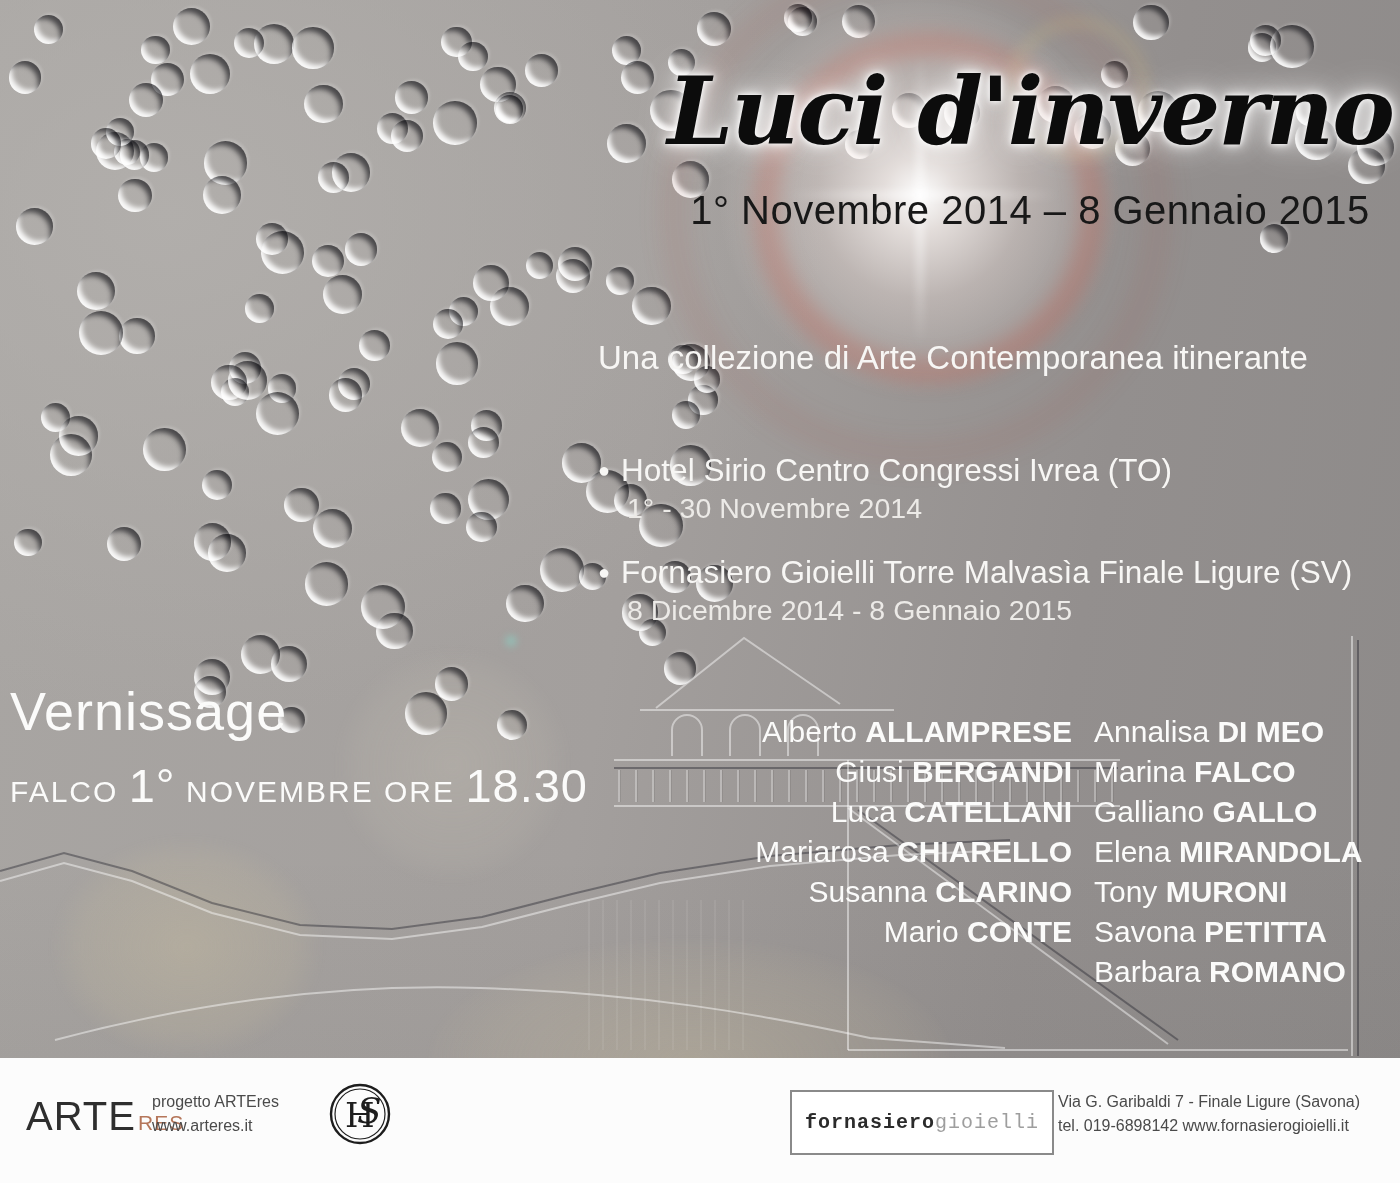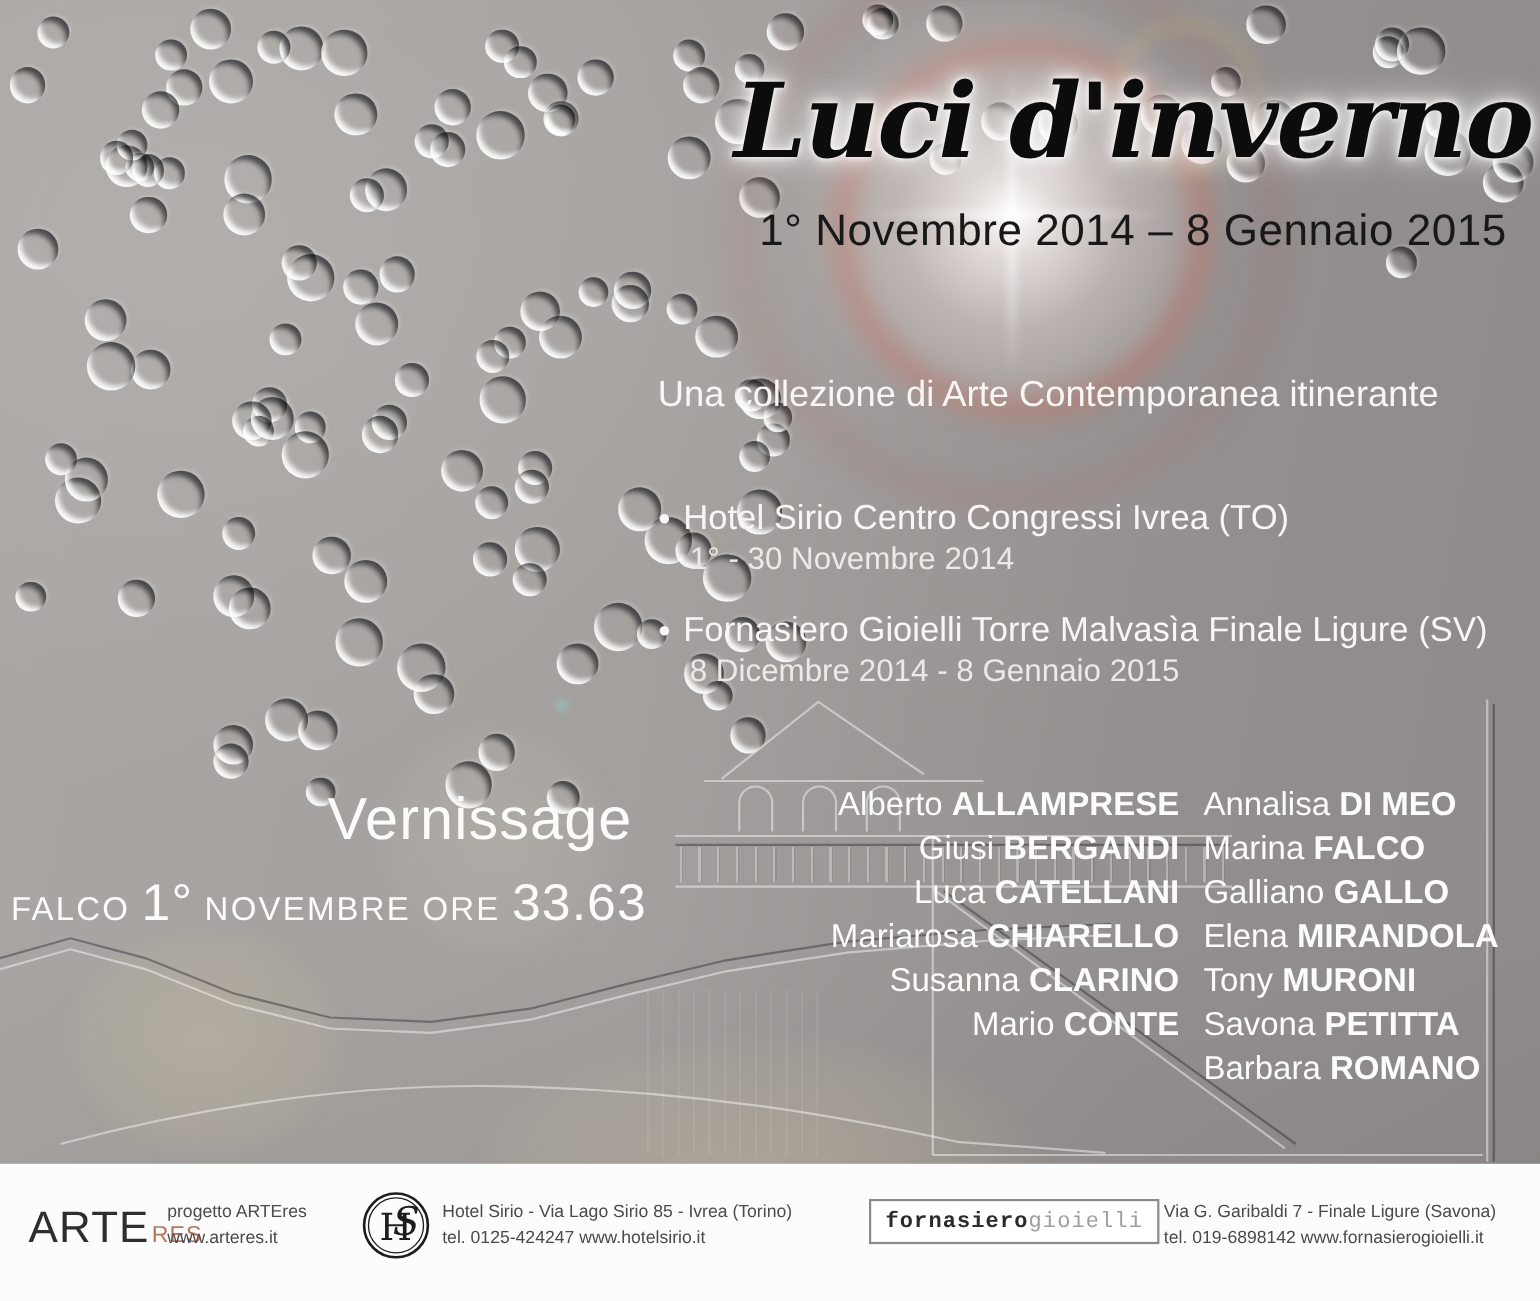--- a/index.html
+++ b/index.html
@@ -45,40 +45,40 @@
     text-shadow:0 0 5px rgba(255,255,255,.95),0 0 12px rgba(255,255,255,.9),0 0 24px rgba(255,255,255,.75),0 0 42px rgba(255,255,255,.5);}
   .daterange{position:absolute;left:660px;top:188px;width:740px;text-align:center;
     font-size:40px;color:#181818;letter-spacing:.5px;}
   .description{position:absolute;left:598px;top:336px;width:790px;
     font-size:33px;line-height:1.32;color:#f7f6f4;}
   .venues{position:absolute;left:598px;top:452px;width:800px;}
   .venue{margin-bottom:29px;}
   .venue-name{font-size:31.5px;color:#f7f6f4;white-space:nowrap;}
   .venue-dot{font-size:20px;vertical-align:4px;margin-right:11px;}
   .venue-dates{font-size:28.5px;color:#eceae7;margin:3px 0 0 29px;}
-  .vernissage{position:absolute;left:10px;top:714px;width:565px;text-align:right;color:#fbfbfa;}
+  .vernissage{position:absolute;left:10px;top:680px;width:565px;text-align:left;color:#fbfbfa;}
   .vern-title{font-size:54px;letter-spacing:1px;}
   .vern-line{margin-top:16px;font-size:30px;letter-spacing:2px;white-space:nowrap;}
   .vern-big{font-size:47px;letter-spacing:1px;}
   .artists-col{position:absolute;top:712px;}
   .col1{left:560px;width:512px;text-align:right;}
   .col2{left:1094px;width:300px;text-align:left;}
   .artist-row{font-size:30px;line-height:40px;color:#fbfbfa;white-space:nowrap;}
   .artist-last{font-weight:700;}
   
   .footer{position:absolute;left:0;bottom:0;width:1400px;height:125px;background:#fcfcfc;z-index:6;}
   .f-arteres{position:absolute;left:26px;top:36px;display:flex;align-items:baseline;}
   .arte-main{font-size:40px;color:#2e2e2e;letter-spacing:1px;}
   .arte-sub{font-size:21px;letter-spacing:1px;margin-left:2px;}
   .f-text{font-size:16px;color:#4a4a4a;line-height:1.5;}
   .f-arteres-text{position:absolute;left:152px;top:32px;}
   .f-hs-logo{position:absolute;left:328px;top:24px;}
   .f-hotel-text{position:absolute;left:402px;top:32px;}
   .f-forn-box{position:absolute;left:790px;top:32px;border:2px solid #8a8a8a;background:#fff;
-    padding:7px 13px;font-family:"Liberation Mono",monospace;font-size:20px;letter-spacing:1px;white-space:nowrap;}
+    padding:19px 13px;font-family:"Liberation Mono",monospace;font-size:20px;letter-spacing:1px;white-space:nowrap;}
   .forn-bold{font-weight:700;color:#2b2b2b;}
   .forn-light{color:#9e9e9e;}
   .f-forn-text{position:absolute;left:1058px;top:32px;}
 </style>
 </head>
 <body>
 
 <div class="canvas">
 
   <div class="bokeh bk1"></div>
@@ -272,21 +272,21 @@
         <div class="venue-dates">8 Dicembre 2014 - 8 Gennaio 2015</div>
       </div>
     </div>
 
     <div class="vernissage">
       <div class="vern-title">Vernissage</div>
       <div class="vern-line">
         <span>FALCO</span>
         <span class="vern-big">1°</span>
         <span>NOVEMBRE ORE</span>
-        <span class="vern-big">33.63</span>
+        <span class="vern-big">18.30</span>
       </div>
     </div>
 
     <div class="artists-col col1">
       <div class="artist-row"><span>Alberto</span> <span class="artist-last">ALLAMPRESE</span></div>
       <div class="artist-row"><span>Giusi</span> <span class="artist-last">BERGANDI</span></div>
       <div class="artist-row"><span>Luca</span> <span class="artist-last">CATELLANI</span></div>
       <div class="artist-row"><span>Mariarosa</span> <span class="artist-last">CHIARELLO</span></div>
       <div class="artist-row"><span>Susanna</span> <span class="artist-last">CLARINO</span></div>
       <div class="artist-row"><span>Mario</span> <span class="artist-last">CONTE</span></div>
@@ -311,24 +311,20 @@
       <div>progetto ARTEres</div>
       <div>www.arteres.it</div>
     </div>
 
     <svg class="f-hs-logo" width="64" height="64" viewBox="0 0 64 64">
       <circle cx="32" cy="32" r="29" fill="none" stroke="#1d1d1d" stroke-width="2.4"></circle>
       <circle cx="32" cy="32" r="25" fill="none" stroke="#1d1d1d" stroke-width="1.2"></circle>
       <text x="17" y="45" font-family="DejaVu Serif, serif" font-size="34" fill="#1d1d1d">H</text>
       <text x="29" y="41" font-family="DejaVu Serif, serif" font-size="36" font-style="italic" fill="#1d1d1d">S</text>
     </svg>
-    <div class="f-text f-hotel-text">
-      <div>Hotel Sirio - Via Lago Sirio 85 - Ivrea (Torino)</div>
-      <div>tel. 0125-424247 www.hotelsirio.it</div>
-    </div>
 
     <div class="f-forn-box">
       <span class="forn-bold">fornasiero</span><span class="forn-light">gioielli</span>
     </div>
     <div class="f-text f-forn-text">
       <div>Via G. Garibaldi 7 - Finale Ligure (Savona)</div>
       <div>tel. 019-6898142 www.fornasierogioielli.it</div>
     </div>
   </div>
 

